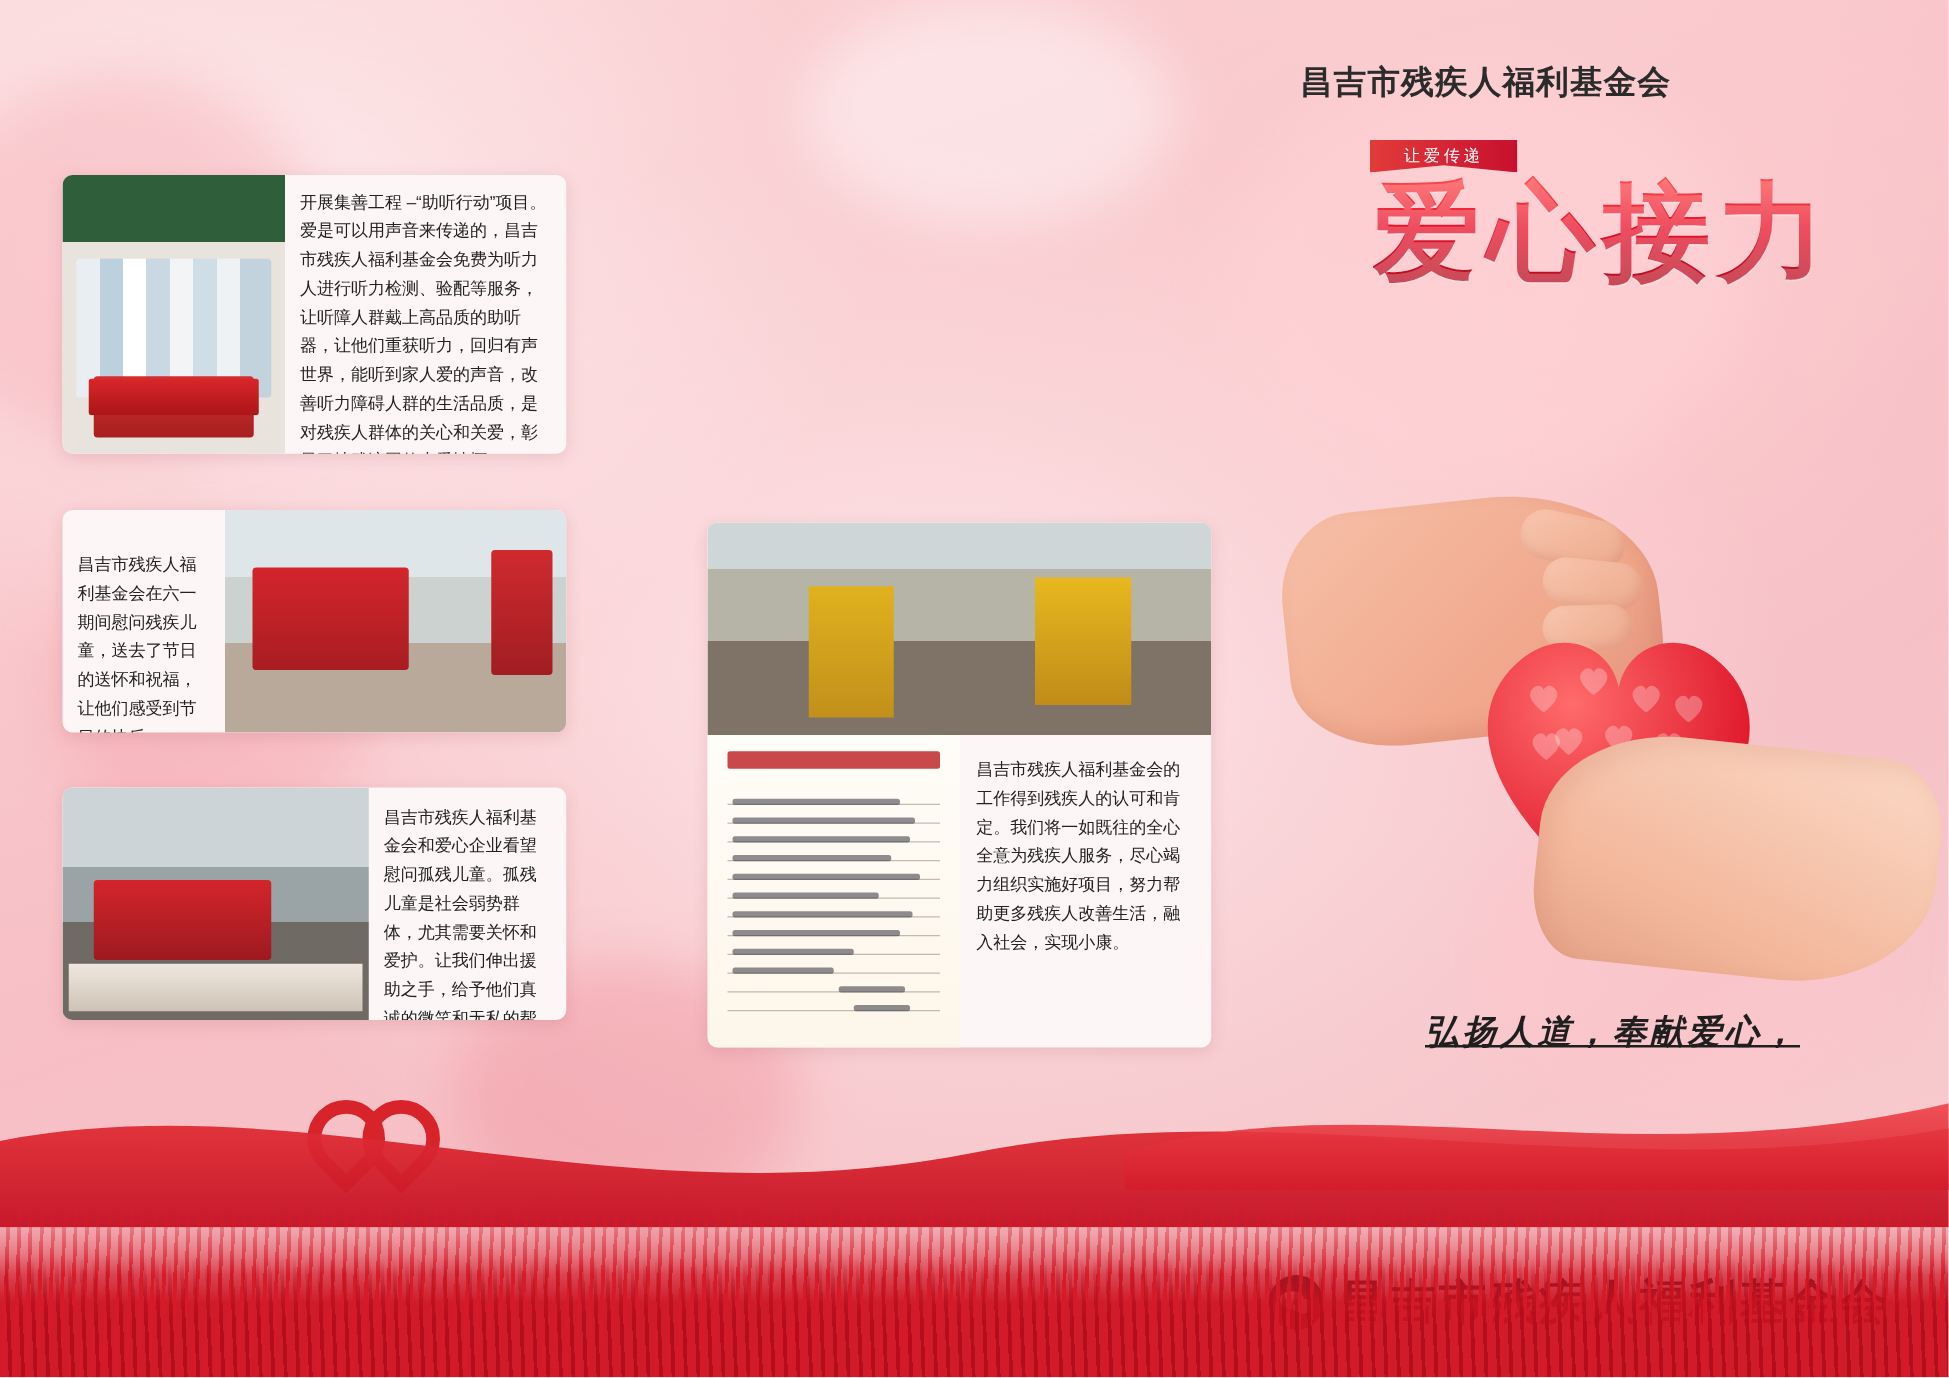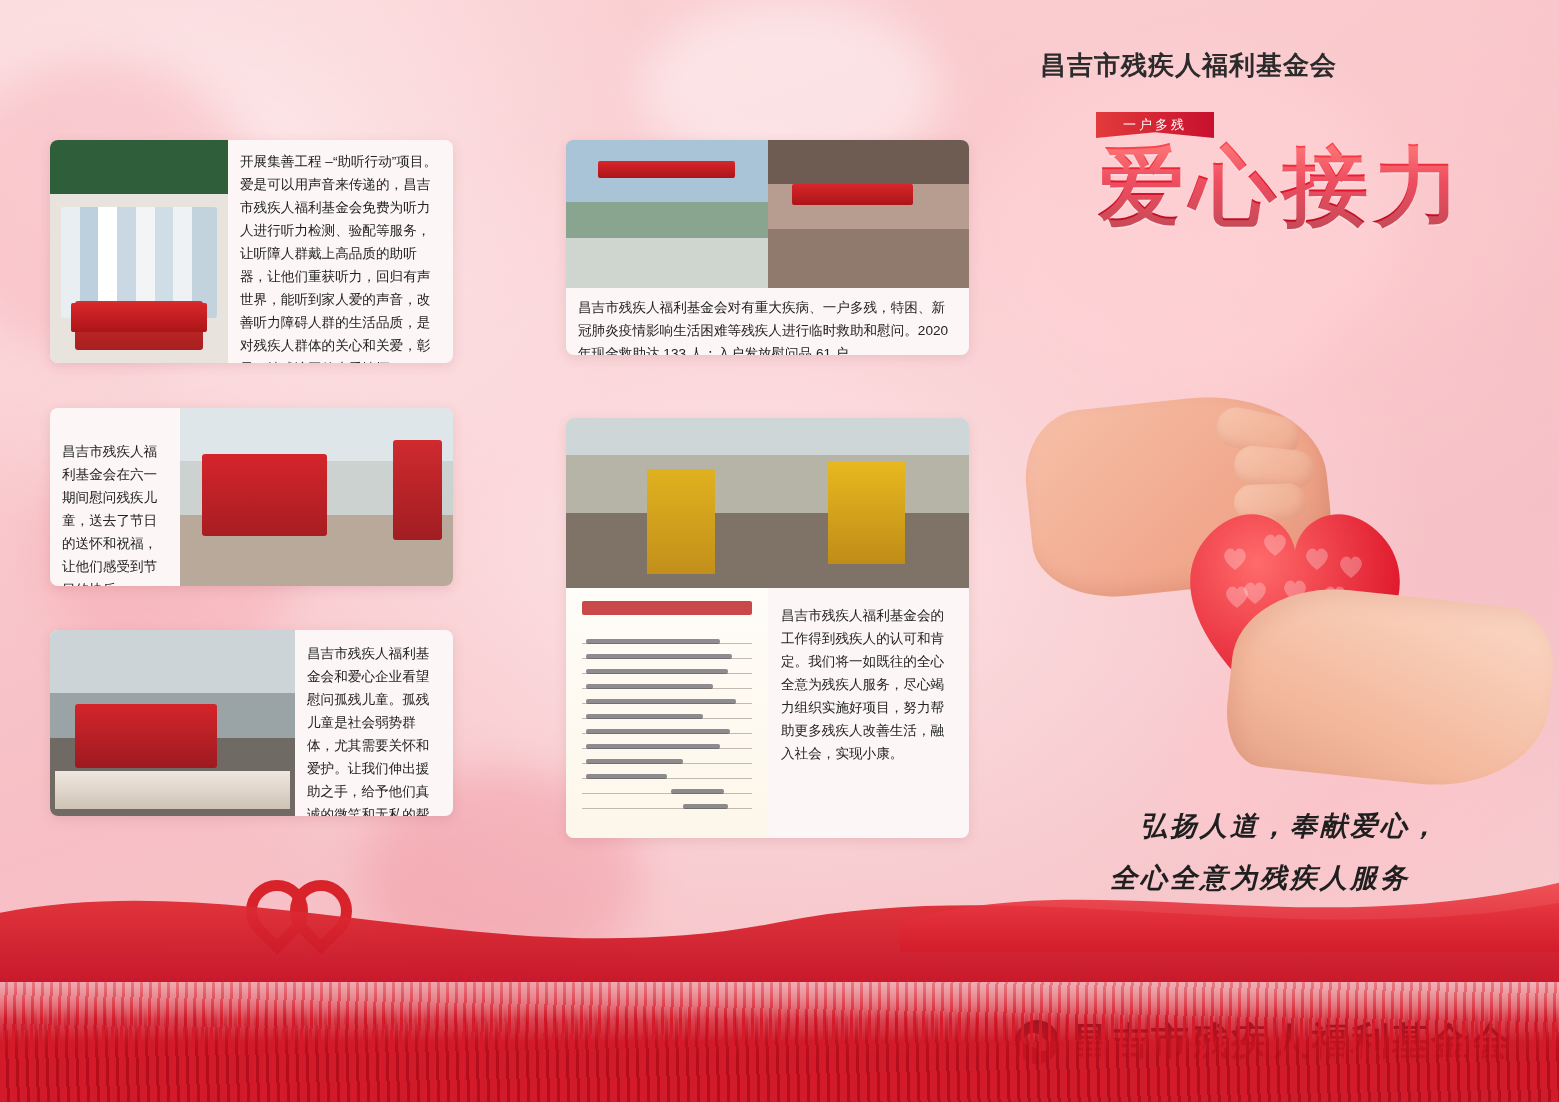--- a/index.html
+++ b/index.html
@@ -88,21 +88,21 @@
     background: linear-gradient(200deg,#fbd9c6,#f3b79b 70%,#e4a287);
     border-radius: 110px 50px 120px 40px / 80px 60px 90px 60px;
     transform: rotate(6deg);
     box-shadow: inset 8px 8px 18px rgba(180,90,70,.15);
   }
   .slogan {
     position: absolute; left: 1140px; top: 800px; width: 400px;
     font-family: "DejaVu Serif", serif;
     color: #1f1f1f;
   }
-  .slogan div { font-size: 27px; line-height: 52px; letter-spacing: 3px; font-style: italic; font-weight: 700;}
+  .slogan div { font-size: 27px; line-height: 52px; letter-spacing: 3px; font-style: italic; font-weight: 700; text-decoration: underline;}
   .slogan .s2 { margin-left: -30px; }
 
   
   .footer-brand {
     position: absolute; left: 1015px; top: 1016px;
     display: flex; align-items: center; gap: 12px;
   }
   .wechat-circle {
     width: 44px; height: 44px; border-radius: 50%;
     background: #2a2a2a; position: relative; flex: none;
@@ -289,21 +289,21 @@
 
   <div class="blob b1"></div>
   <div class="blob b2"></div>
   <div class="blob b3"></div>
   <div class="blob b4"></div>
   <div class="blob b5"></div>
   <div class="blob b6"></div>
 
   <div class="org-top">昌吉市残疾人福利基金会</div>
 
-  <div class="ribbon-badge">一户多残</div>
+  <div class="ribbon-badge">让爱传递</div>
 
   <div class="headline">
     <div class="line line2">爱心接力</div>
   </div>
 
   <div class="illus">
     <div class="hand-top"></div>
     <div class="finger f1"></div>
     <div class="finger f2"></div>
     <div class="finger f3"></div>
@@ -321,47 +321,37 @@
         <span class="mini" style="left:110px; top:160px;"></span>
         <span class="mini" style="left:54px;  top:96px;"></span>
         <span class="mini" style="left:168px; top:66px;"></span>
       </div>
     </div>
     <div class="hand-bottom"></div>
   </div>
 
   <div class="slogan">
     <div class="s1">弘扬人道，奉献爱心，</div>
-    <div class="s2">全心全意为残疾人服务</div>
   </div>
 
   <div class="footer-brand">
     <div class="wechat-circle"></div>
     <div class="name">昌吉市残疾人福利基金会</div>
   </div>
 
   <div class="card" id="card1">
     <div class="photo ph-hearing">
       <div class="band-red" style="left:12%; bottom:14%; width:76%; height:13%;"></div>
     </div>
     <div class="body txt">
       <p>开展集善工程 –“助听行动”项目。爱是可以用声音来传递的，昌吉市残疾人福利基金会免费为听力人进行听力检测、验配等服务，让听障人群戴上高品质的助听器，让他们重获听力，回归有声世界，能听到家人爱的声音，改善听力障碍人群的生活品质，是对残疾人群体的关心和关爱，彰显了扶残济困的大爱情怀。</p>
 
     </div>
   </div>
 
-  <div class="card" id="card2">
-    <div class="photo ph-double">
-      <div class="band-red" style="left:8%; top:14%; width:34%; height:12%;"></div>
-      <div class="band-red" style="left:56%; top:30%; width:30%; height:14%;"></div>
-    </div>
-    <div class="body txt">
-      <p>昌吉市残疾人福利基金会对有重大疾病、一户多残，特困、新冠肺炎疫情影响生活困难等残疾人进行临时救助和慰问。2020 年现金救助达 133 人；入户发放慰问品 61 户。</p>
-    </div>
-  </div>
 
   <div class="card" id="card3">
     <div class="body txt">
       <p>昌吉市残疾人福利基金会在六一期间慰问残疾儿童，送去了节日的送怀和祝福，让他们感受到节日的快乐。</p>
     </div>
     <div class="photo ph-children"></div>
   </div>
 
   <div class="card" id="card4">
     <div class="photo ph-wheelchair"></div>

